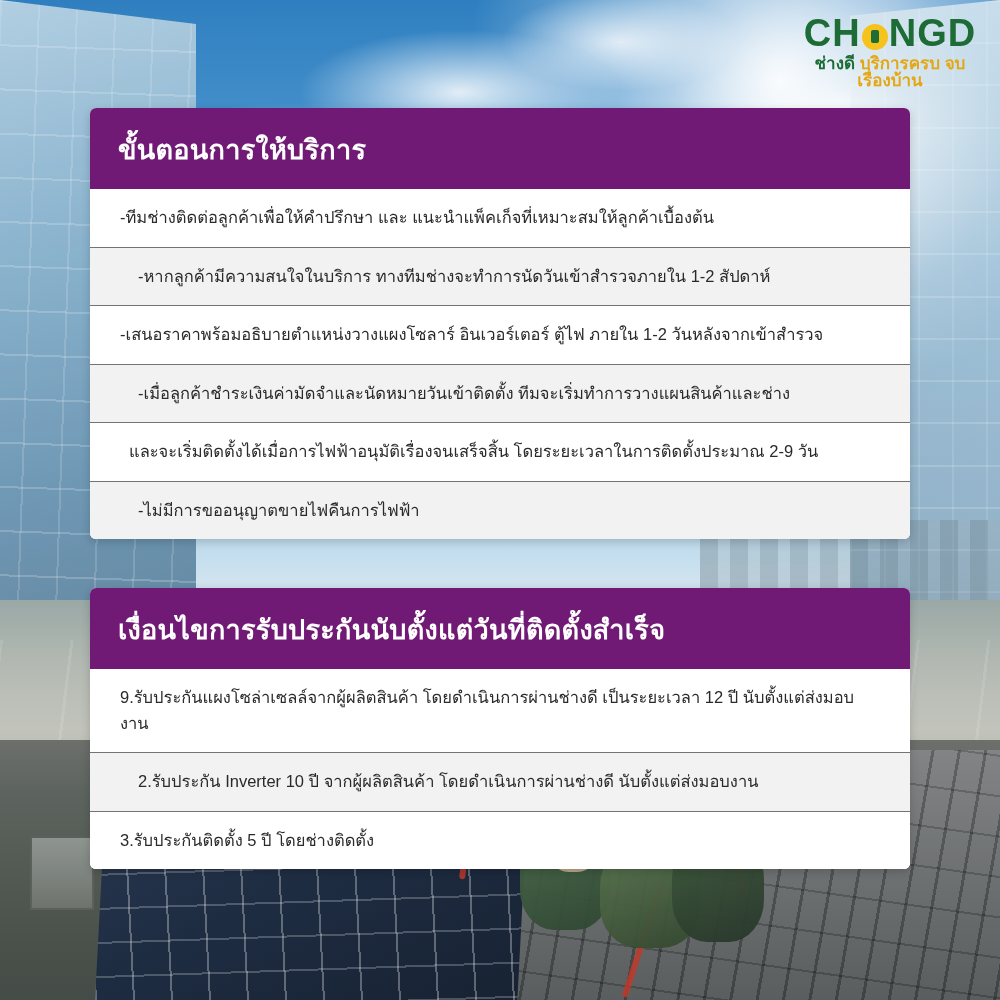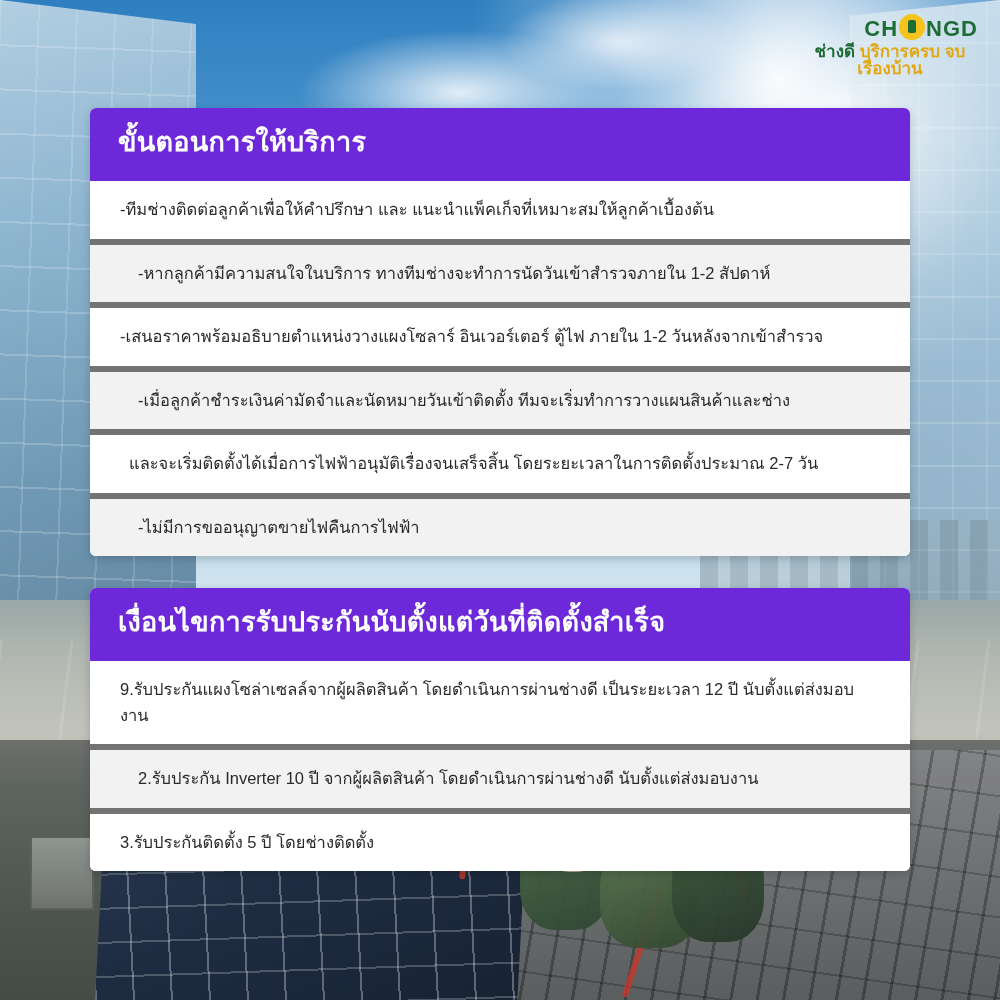--- a/index.html
+++ b/index.html
@@ -155,27 +155,26 @@
     position: absolute;
     right: 22px;
     top: 14px;
     width: 176px;
     height: 60px;
     background: rgba(255,255,255,0.0);
     text-align: center;
     line-height: 1;
   }
   .logo-word {
-    font-size: 22px;
+    font-size: 38px;
     font-weight: bold;
     color: #1d6b35;
     letter-spacing: 1px;
     display: block;
     position: relative;
-    text-align: right;
   }
   .logo-badge {
     display: inline-block;
     width: 26px; height: 26px;
     border-radius: 50%;
     background: #f6c21c;
     vertical-align: -4px;
     margin: 0 1px;
     position: relative;
   }
@@ -203,35 +202,35 @@
     width: 820px;
     border-radius: 6px;
     overflow: hidden;
     box-shadow: 0 3px 10px rgba(0,0,0,0.18);
     background: #ffffff;
   }
   #card-process { top: 108px; }
   #card-warranty { top: 552px; margin-top: 36px; }
 
   .card-header {
-    background: #6d28d9;
+    background: #701a75;
     color: #ffffff;
-    padding: 12px 28px 18px 28px;
+    padding: 20px 28px 18px 28px;
     font-size: 27px;
     font-weight: bold;
     letter-spacing: .3px;
   }
 
   .rows { background: #ffffff; }
   .row {
     padding: 16px 30px 16px 30px;
     font-size: 16.5px;
     color: #2a2a2a;
     line-height: 1.55;
-    border-bottom: 6px solid #737373;
+    border-bottom: 1px solid #737373;
   }
   .row.alt { background: #f2f2f2; padding-left: 48px; }
   .row.plain { background: #ffffff; }
   .row:last-child { border-bottom: none; }
   .row .line { display: block; }
   .row .line.indent { padding-left: 9px; }
 </style>
 </head>
 <body>
 
@@ -273,21 +272,21 @@
       <div class="row alt">
         <span class="line">-หากลูกค้ามีความสนใจในบริการ ทางทีมช่างจะทำการนัดวันเข้าสำรวจภายใน 1-2 สัปดาห์</span>
       </div>
       <div class="row plain">
         <span class="line">-เสนอราคาพร้อมอธิบายตำแหน่งวางแผงโซลาร์ อินเวอร์เตอร์ ตู้ไฟ ภายใน 1-2 วันหลังจากเข้าสำรวจ</span>
       </div>
       <div class="row alt">
         <span class="line">-เมื่อลูกค้าชำระเงินค่ามัดจำและนัดหมายวันเข้าติดตั้ง ทีมจะเริ่มทำการวางแผนสินค้าและช่าง</span>
       </div>
       <div class="row plain">
-        <span class="line indent">และจะเริ่มติดตั้งได้เมื่อการไฟฟ้าอนุมัติเรื่องจนเสร็จสิ้น โดยระยะเวลาในการติดตั้งประมาณ 2-7 วัน</span>
+        <span class="line indent">และจะเริ่มติดตั้งได้เมื่อการไฟฟ้าอนุมัติเรื่องจนเสร็จสิ้น โดยระยะเวลาในการติดตั้งประมาณ 2-9 วัน</span>
       </div>
       <div class="row alt">
         <span class="line">-ไม่มีการขออนุญาตขายไฟคืนการไฟฟ้า</span>
       </div>
     </div>
   </div>
 
   <div class="card" id="card-warranty">
     <div class="card-header">เงื่อนไขการรับประกันนับตั้งแต่วันที่ติดตั้งสำเร็จ</div>
     <div class="rows">

